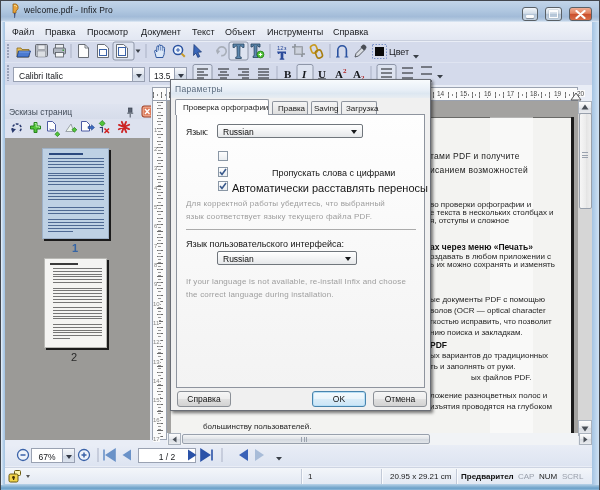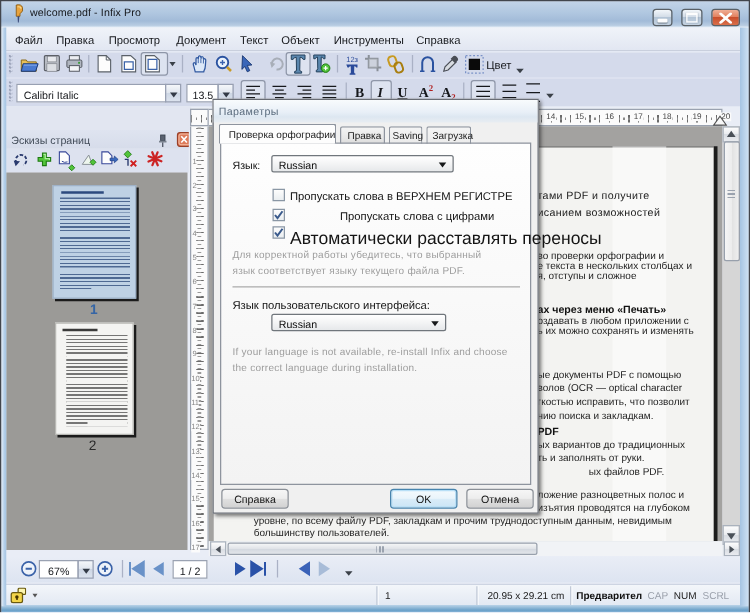--- a/index.html
+++ b/index.html
@@ -387,21 +387,20 @@
     <div class="doct" style="left:263px;top:194px;">ые документы PDF с помощью</div>
     <div class="doct" style="left:263px;top:205px;">волов (OCR — optical character</div>
     <div class="doct" style="left:263px;top:216px;">гкостью исправить, что позволит</div>
     <div class="doct" style="left:263px;top:227px;">нию поиска и закладкам.</div>
     <div class="docb" style="left:263px;top:239px;">PDF</div>
     <div class="doct" style="left:263px;top:250px;">ых вариантов до традиционных</div>
     <div class="doct" style="left:263px;top:261px;">ть и заполнять от руки.</div>
     <div class="doct" style="left:263px;top:272px;margin-left:41px;">ых файлов PDF.</div>
     <div class="doct" style="left:263px;top:290px;">ложение разноцветных полос и</div>
     <div class="doct" style="left:263px;top:301px;">изъятия проводятся на глубоком</div>
-    <div class="doct" style="left:36px;top:311px;">уровне, по всему файлу PDF, закладкам и прочим труднодоступным данным, невидимым</div>
     <div class="doct" style="left:36px;top:321px;">большинству пользователей.</div>
   </div>
   <div id="vsb" class="abs"></div>
   <div id="hsb" class="abs"></div>
   <div class="sbarrowbox abs" style="left:578px;top:101px;width:14px;height:13px;"></div>
   <svg class="abs" style="left:581px;top:104px;" width="8" height="6" viewBox="0 0 8 6">
       <path d="M4 0.5 L7.5 5.5 L0.5 5.5 Z" fill="#4a5058"></path>
     </svg>
   <div class="sbthumb abs" style="left:578.5px;top:113px;width:13px;height:96px;background:linear-gradient(90deg,#f6f6f6,#ececec 50%,#e2e2e2 50%,#efefef);"></div>
   <div class="abs" style="left:582px;top:152px;width:6px;height:8px;background:repeating-linear-gradient(180deg,#9aa2ae 0 1px,transparent 1px 2.7px);"></div>
@@ -417,21 +416,21 @@
   <div class="sbthumb abs" style="left:182px;top:434px;width:248px;height:10px;background:linear-gradient(#f4f5f6,#e0e3e8 50%,#d2d7de 50%,#e2e5ea);"></div>
   <div class="abs" style="left:301px;top:437px;width:7px;height:5px;background:repeating-linear-gradient(90deg,#9aa2ae 0 1px,transparent 1px 2.5px);"></div>
   <div class="sbarrowbox abs" style="left:579px;top:433px;width:13px;height:12px;"></div>
   <svg class="abs" style="left:583px;top:436px;" width="5" height="7" viewBox="0 0 5 7">
       <path d="M0.5 0.5 L0.5 6.5 L4.5 3.5 Z" fill="#4a5058"></path>
     </svg>
 
   <div id="bottombar" class="abs"></div>
   <div class="navbox abs" style="left:31px;top:448px;width:32px;height:15px;"><span style="position:relative;top:3px;">67%</span></div>
   <div class="combobtn abs" style="left:62px;top:448px;height:15px;"></div>
-  <div class="navbox abs" style="left:138px;top:448px;width:28px;height:15px;"><span style="position:relative;top:3px;">1 / 2</span></div>
+  <div class="navbox abs" style="left:138px;top:448px;width:58px;height:15px;"><span style="position:relative;top:3px;">1 / 2</span></div>
   <svg class="abs" style="left:0;top:445px;" width="600" height="21" viewBox="0 0 600 21">
     <circle cx="23" cy="10" r="5.5" fill="#eef3fa" stroke="#3a62a8" stroke-width="1.3"></circle>
     <path d="M20.5 10 h5" stroke="#3a62a8" stroke-width="1.5"></path>
     <circle cx="84" cy="10" r="5.5" fill="#eef3fa" stroke="#3a62a8" stroke-width="1.3"></circle>
     <path d="M81.5 10 h5 M84 7.5 v5" stroke="#3a62a8" stroke-width="1.5"></path>
     <line x1="98" y1="3" x2="98" y2="17" stroke="#aab1c5"></line>
     <path d="M104 4.5 v11 M115 4.5 L106.5 10 L115 15.5 Z" fill="#6a92c8" stroke="#6a92c8" stroke-width="1.6"></path>
     <path d="M131 4.5 L122.5 10 L131 15.5 Z" fill="#6a92c8"></path>
     <path d="M188 4.5 L196.5 10 L188 15.5 Z" fill="#2a52a8"></path>
     <path d="M212 4.5 v11 M201 4.5 L209.5 10 L201 15.5 Z" fill="#2a52a8" stroke="#2a52a8" stroke-width="1.6"></path>
@@ -482,25 +481,24 @@
       <span style="position:absolute;left:4px;top:2px;">Загрузка</span>
       </div>
     <div id="tabpage"></div>
 
     <div class="dtext" style="left:15px; top:47px;">Язык:</div>
     <div class="dcombo" style="left:46px; top:44px; width:146px;">
         <span style="position:absolute;left:5px;top:2px;">Russian</span>
       </div>
 
     <div class="cb" style="left:47px; top:71px;"></div>
-    <div class="dtext" style="left:61px; top:72px; font-size:9px;">Пропускать слова в ВЕРХНЕМ РЕГИСТРЕ</div>
     <div class="cb" style="left:47px; top:87px;"></div>
     <div class="dtext" style="left:61px; top:88px; font-size:9px;margin-left:40px;">Пропускать слова с цифрами</div>
     <div class="cb" style="left:47px; top:101px;"></div>
-    <div class="dtext" style="left:61px; top:102px; font-size:14px;">Автоматически расставлять переносы</div>
+    <div class="dtext" style="left:61px; top:102px; font-size:11px;">Автоматически расставлять переносы</div>
     <svg style="position:absolute;left:47px;top:87px;z-index:2" width="10" height="10" viewBox="0 0 10 10">
       <path d="M2 5 L4 7.5 L8 2" fill="none" stroke="#3a5a8c" stroke-width="1.6"></path>
       </svg>
     <svg style="position:absolute;left:47px;top:101px;z-index:2" width="10" height="10" viewBox="0 0 10 10">
       <path d="M2 5 L4 7.5 L8 2" fill="none" stroke="#3a5a8c" stroke-width="1.6"></path>
       </svg>
 
     <div class="gtext" style="left:15px; top:132px;">язык соответствует языку текущего файла PDF.</div>
     <div class="gtext" style="left:15px; top:119px;">Для корректной работы убедитесь, что выбранный</div>
     <div style="position:absolute; left:15px; top:149px; width:230px; height:1px; background:#ababab;"></div>

